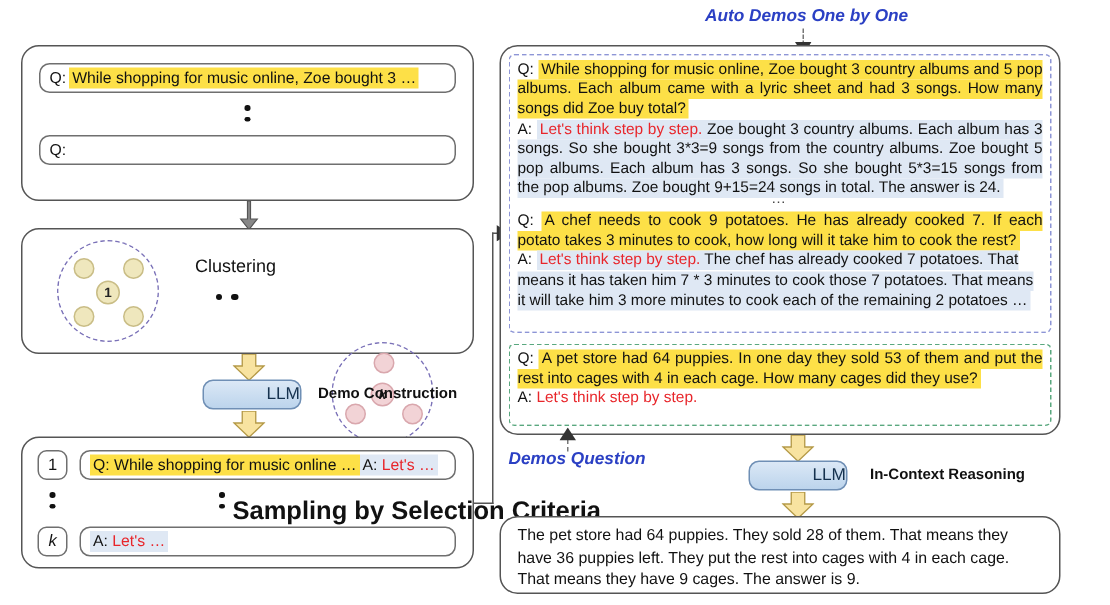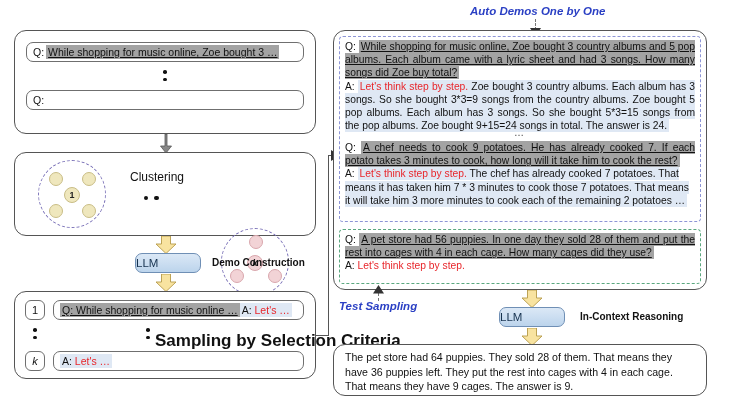--- a/index.html
+++ b/index.html
@@ -29,21 +29,21 @@
     border-radius: 7px;
     background: #fff;
     box-sizing: border-box;
     display: flex;
     align-items: center;
     padding: 0 6px;
     font-size: 10.5px;
     white-space: nowrap;
     overflow: hidden;
   }
-  .qtext { background: #a3a3a3; padding: 1px 2px; text-decoration: underline; }
+  .qtext { background: #fde047; padding: 1px 2px; }
   .atext { background: #dfe8f4; padding: 1px 2px; }
   .lets  { color: #e8262b; }
   .qlbl  { padding-right: 2px; }
 
   
   .vdots { display: flex; flex-direction: column; align-items: center; gap: 4px; }
   .vdots i { width: 3.6px; height: 3.6px; border-radius: 50%; background: #111; display:block; }
   .hdots { display: flex; align-items: center; gap: 6px; }
   .hdots i { width: 4.4px; height: 4.4px; border-radius: 50%; background: #111; display:block; }
 
@@ -74,21 +74,21 @@
   }
   .dot.lbl.ital { font-style: italic; }
 
   .clustering-label { font-size: 12px; color: #111; }
 
   
   .llm {
     border: 1.3px solid #6f8fb5;
     border-radius: 7px;
     background: linear-gradient(#dbe8f6, #bcd4ec);
-    display:flex; align-items:center; justify-content:flex-start;
+    display:flex; align-items:center; justify-content:flex-end;
     font-size: 11.5px; color:#16324f; box-sizing:border-box;
   }
 
   
   .yarrow { display:block; }
 
   
   .cap-bold { font-size: 10px; font-weight: bold; color:#111; }
   .cap-blue-italic { font-size: 11.5px; font-weight: bold; font-style: italic; color:#2b40c4; }
 
@@ -243,25 +243,25 @@
 <div class="abs ell" style="left:345px; top:127px; width:350px;">…</div>
 
 <div class="abs" style="left:345px; top:141px; width:350px;">
   <p class="demo-p"><span>Q: </span><span class="qtext">A chef needs to cook 9 potatoes. He has already cooked 7. If each potato takes 3 minutes to cook, how long will it take him to cook the rest?</span></p>
   <p class="demo-p last"><span>A: </span><span class="atext"><span class="lets">Let's think step by step.</span><span> The chef has already cooked 7 potatoes. That means it has taken him 7 * 3 minutes to cook those 7 potatoes. That means it will take him 3 more minutes to cook each of the remaining 2 potatoes …</span></span></p>
 </div>
 
 <div class="abs dash-green" style="left:339px; top:229px; width:362px; height:55px;"></div>
 
 <div class="abs" style="left:345px; top:233px; width:350px;">
-  <p class="demo-p"><span>Q: </span><span class="qtext">A pet store had 56 puppies. In one day they sold 28 of them and put the rest into cages with 4 in each cage. How many cages did they use?</span></p>
+  <p class="demo-p"><span>Q: </span><span class="qtext">A pet store had 64 puppies. In one day they sold 53 of them and put the rest into cages with 4 in each cage. How many cages did they use?</span></p>
   <p class="demo-p last"><span>A: </span><span class="lets">Let's think step by step.</span></p>
 </div>
 
-<div class="abs cap-blue-italic" style="left:339px; top:300px;">Test Sampling</div>
+<div class="abs cap-blue-italic" style="left:339px; top:300px;">Demos Question</div>
 <div class="dline-v" style="left:378px; top:293px; height:8px;"></div>
 <svg class="abs" style="left:373px; top:285px;" width="11" height="9" viewBox="0 0 11 9">
   <path d="M5.5 0 L11 8.5 L0 8.5 Z" fill="#333"></path>
 </svg>
 
 <svg class="abs yarrow" style="left:521px; top:290px;" width="22" height="18" viewBox="0 0 22 18">
   <path d="M6.5 0 L15.5 0 L15.5 8 L21 8 L11 17.5 L1 8 L6.5 8 Z" fill="#f8e3a0" stroke="#b59a48" stroke-width="0.9"></path>
 </svg>
 
 <div class="abs llm" style="left:499px; top:307px; width:66px; height:20px;">

